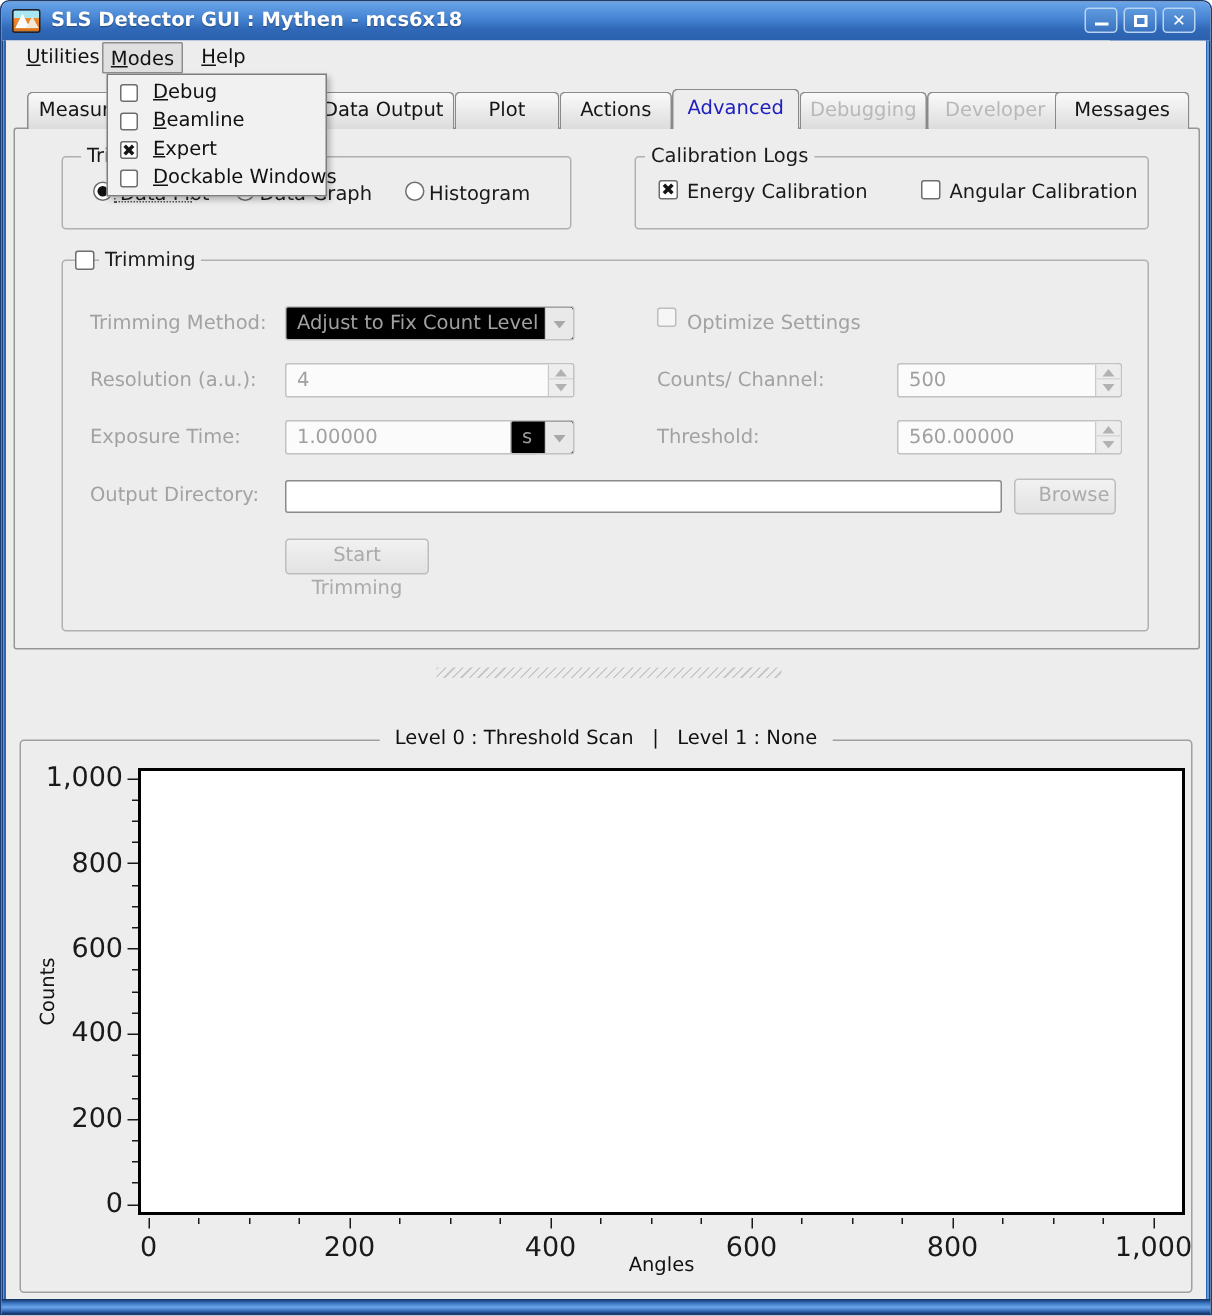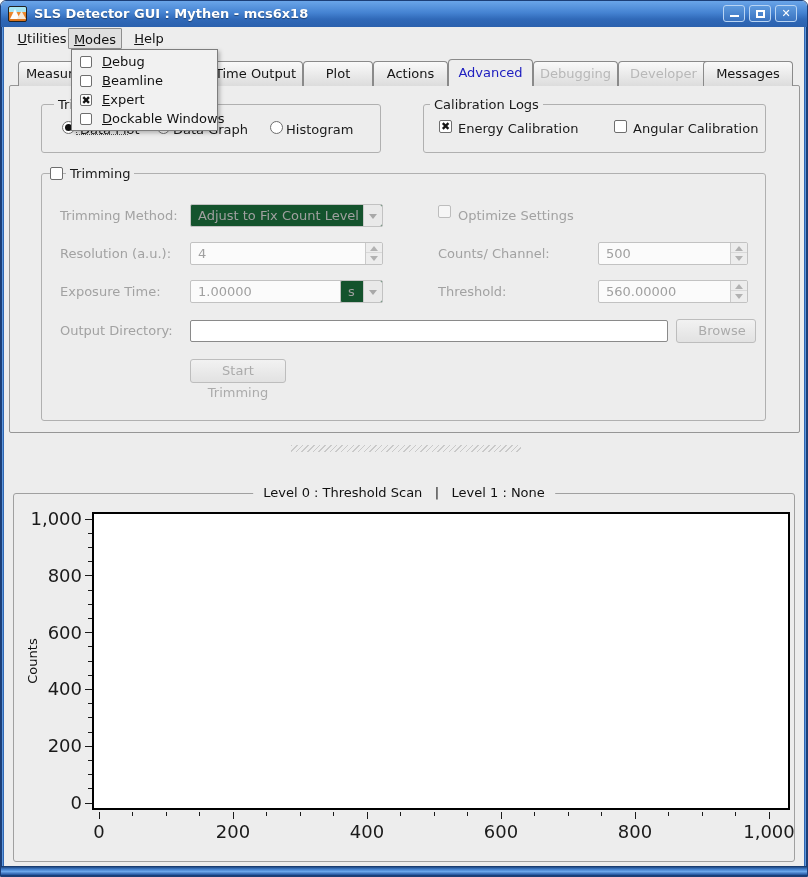--- a/index.html
+++ b/index.html
@@ -68,21 +68,21 @@
 
   
   .groupbox { position:absolute; border:1px solid #b0b0b0; border-radius:3px; z-index:6; }
   .g-title { position:absolute; top:-8px; font-size:13px; color:#1a1a1a; background:#ededed;
              padding:0 4px; white-space:nowrap; }
   .dotted-focus { position:absolute; border:1px dotted #555; z-index:8; }
 
   
   .flabel { position:absolute; font-size:13px; color:#a2a2a2; line-height:23px; white-space:nowrap; }
   .combo, .spin { position:absolute; height:23px; border:1px solid #c2c2c2; border-radius:2px; background:#fbfbfb; }
-  .combo { background:#14532d; }
+  .combo { background:#000000; }
   .cval { position:absolute; left:7px; top:0; line-height:21px; font-size:13px; color:#a0a0a0; white-space:nowrap; }
   .dropzone { position:absolute; right:0; top:0; bottom:0; width:19px; border-left:1px solid #cacaca;
               background:#e9e9e9; border-radius:0 2px 2px 0; }
   .dropzone .tri { position:absolute; left:5px; top:9px; width:0; height:0;
                    border-left:4px solid transparent; border-right:4px solid transparent;
                    border-top:5px solid #a8a8a8; }
   .spin-btns { position:absolute; right:0; top:0; bottom:0; width:17px; border-left:1px solid #cacaca;
                background:#ededed; border-radius:0 2px 2px 0; }
   .spin-btns .half { position:absolute; left:0; width:100%; height:10px; }
   .spin-btns .half.up { top:0; border-bottom:1px solid #d8d8d8; }
@@ -240,31 +240,32 @@
             <span class="tri-up"></span>
           </span>
         <span class="half dn">
             <span class="tri-dn"></span>
           </span>
       </span>
     </div>
 
     <span class="flabel" style="left:18px; top:145px;">Output Directory:</span>
     <input class="text-input" style="left: 148px; top: 146px; width: 478px;" value="">
-    <div class="btn" style="left:634px; top:145px; width:80px;padding-left:12px;">Browse</div>
+    <div class="btn" style="left:634px; top:145px; width:68px;padding-left:12px;">Browse</div>
 
     <div class="btn" style="left:148px; top:185px; width:96px;">Start Trimming</div>
   </div>
 
   <div class="splitter hatchpat"></div>
 
   <div class="plot-group">
     <span class="plot-title">Level 0 : Threshold Scan   |   Level 1 : None</span>
     <div class="plot-frame"></div>
     <div class="ylab">Counts</div>
+    <div class="xlab">Angles</div>
     <div id="axis-layer">
         <div class="tick" style="left: 84.5px; top: 318px; width: 1px; height: 7px;"></div>
         <div class="tick-label" style="left: 55px; top: 327px; width: 60px; text-align: center;">0</div>
         <div class="tick" style="left: 218.5px; top: 318px; width: 1px; height: 7px;"></div>
         <div class="tick-label" style="left: 189px; top: 327px; width: 60px; text-align: center;">200</div>
         <div class="tick" style="left: 352.5px; top: 318px; width: 1px; height: 7px;"></div>
         <div class="tick-label" style="left: 323px; top: 327px; width: 60px; text-align: center;">400</div>
         <div class="tick" style="left: 486.5px; top: 318px; width: 1px; height: 7px;"></div>
         <div class="tick-label" style="left: 457px; top: 327px; width: 60px; text-align: center;">600</div>
         <div class="tick" style="left: 620.5px; top: 318px; width: 1px; height: 7px;"></div>
@@ -335,20 +336,20 @@
         <span class="cb" style="width: 12px; height: 12px;"></span>
         <span class="popup-label"><u>D</u>ockable Windows</span>
       </div>
     </div>
 
   <div class="edge-left"></div>
   <div class="edge-right"></div>
   <div class="edge-bottom"></div>
 <div class="tab" style="left: 17px; width: 105px;">Measurement</div>
     <div class="tab" style="left: 122px; width: 85px;">Settings</div>
-    <div class="tab" style="left: 207px; width: 95px;">Time Output</div>
+    <div class="tab" style="left: 207px; width: 95px;">Data Output</div>
     <div class="tab" style="left: 302px; width: 70px;">Plot</div>
     <div class="tab" style="left: 372px; width: 75px;">Actions</div>
     <div class="tab selected" style="left: 447px; width: 85px;">Advanced</div>
     <div class="tab disabled" style="left: 532px; width: 85px;">Debugging</div>
     <div class="tab disabled" style="left: 617px; width: 91px;">Developer</div>
     <div class="tab" style="left: 702px; width: 90px;">Messages</div>
   </div>
 
 </body></html>

